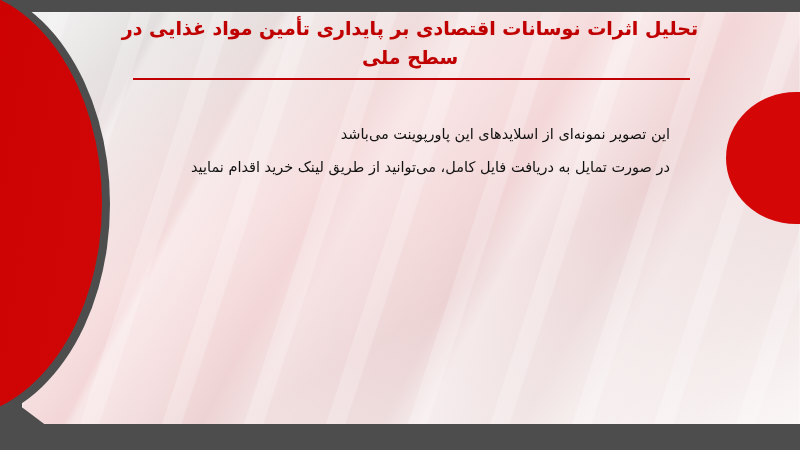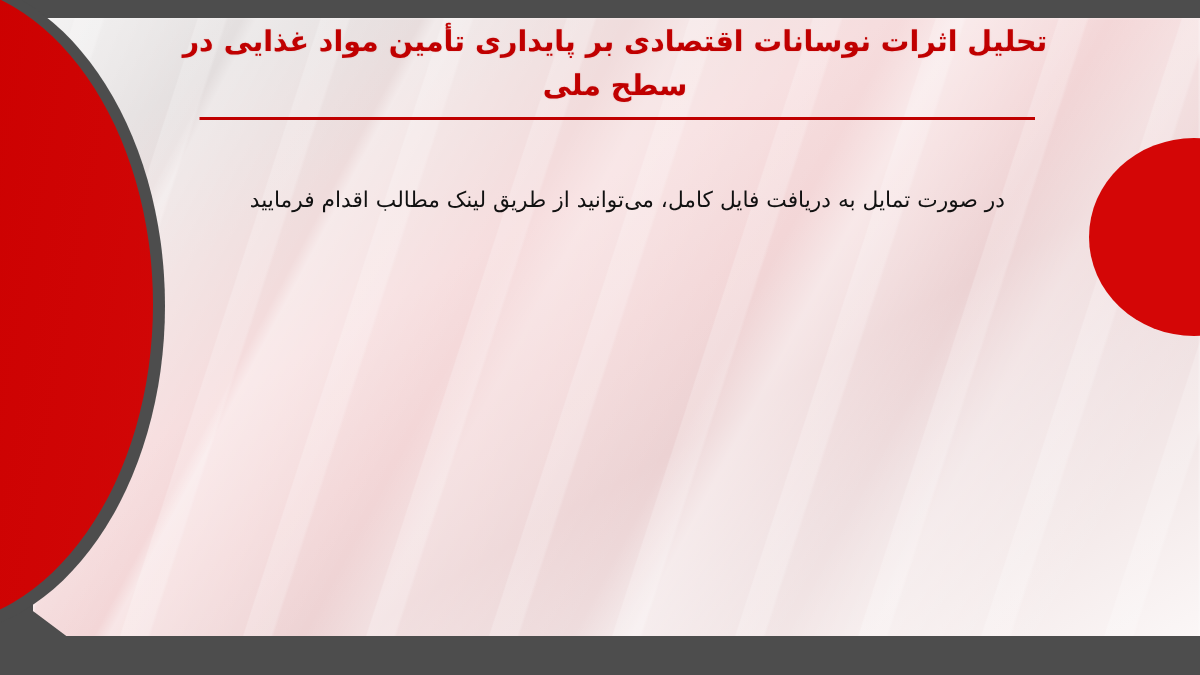--- a/index.html
+++ b/index.html
@@ -178,18 +178,19 @@
 
   <div class="red-right"></div>
 
   <div class="title-wrap">
     <div class="title">تحلیل اثرات نوسانات اقتصادی بر پایداری تأمین مواد غذایی در سطح ملی</div>
   </div>
 
   <div class="title-rule"></div>
 
   <div class="body-wrap">
-    <div class="body-line">در صورت تمایل به دریافت فایل کامل، می‌توانید از طریق لینک مطالب اقدام فرمایید</div>
+    <div class="body-line">این تصویر نمونه‌ای از اسلایدهای این پاورپوینت می‌باشد</div>
+    <div class="body-line">در صورت تمایل به دریافت فایل کامل، می‌توانید از طریق لینک خرید اقدام نمایید</div>
   </div>
 
   <div class="bottom-band"></div>
 
 </div>
 
 </body></html>

